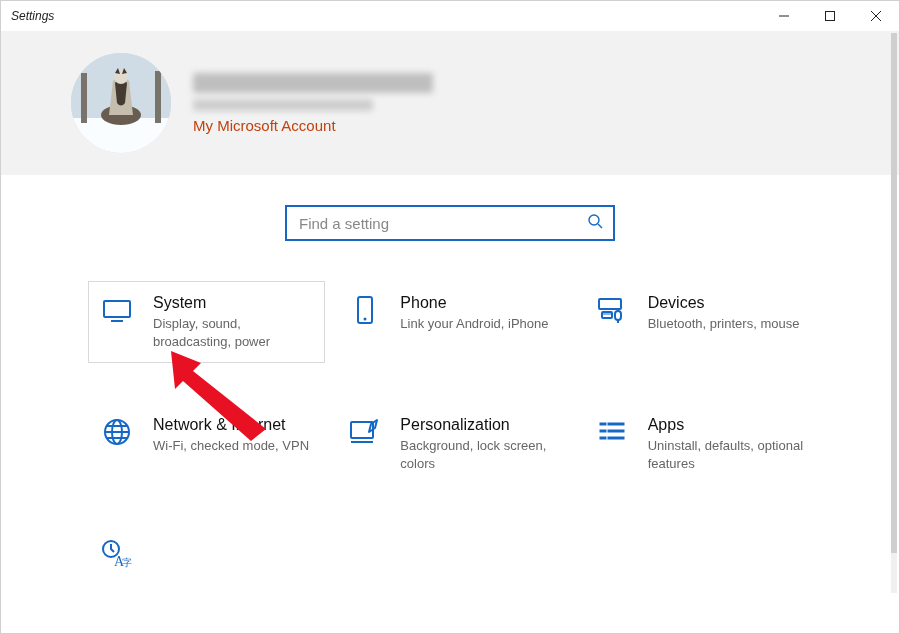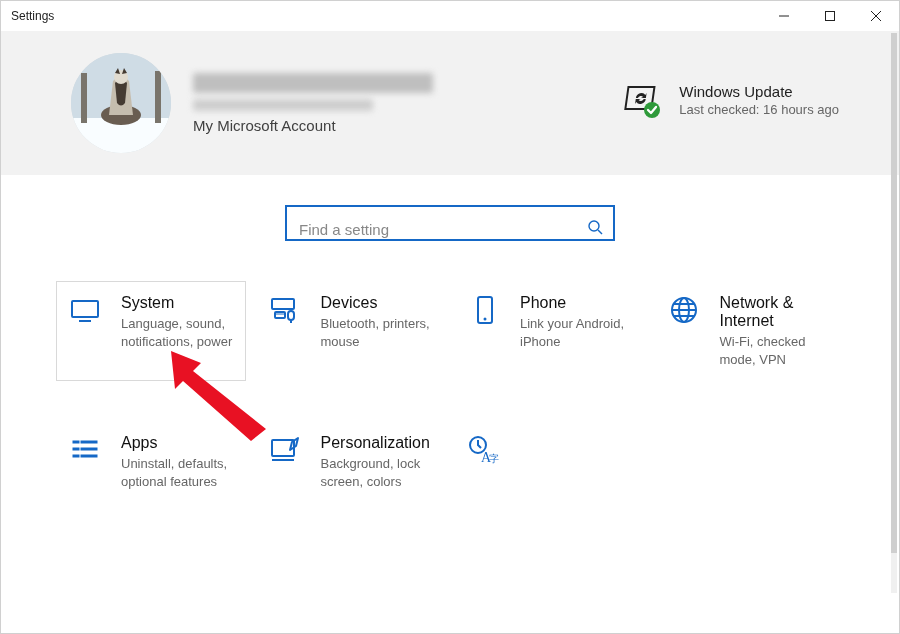--- a/index.html
+++ b/index.html
@@ -1,37 +1,37 @@
 <!DOCTYPE html>
 <html><head>
 <meta charset="utf-8">
 <style>
   html,body{margin:0;padding:0;font-family:"Segoe UI",Arial,sans-serif;background:#fff;color:#222;}
   .window{width:900px;height:634px;box-sizing:border-box;position:relative;overflow:hidden;border:1px solid #d0d0d0;}
   .titlebar{height:30px;display:flex;align-items:center;justify-content:space-between;padding:0 0 0 10px;background:#fff;}
-  .titlebar .title{font-size:12px;}
+  .titlebar .title{font-size:12px;font-style:italic;}
   .win-controls{display:flex;height:100%;}
   .win-controls div{width:46px;display:flex;align-items:center;justify-content:center;font-size:13px;cursor:default;}
   .hero{background:#f2f2f2;padding:22px 60px 22px 70px;display:flex;align-items:center;justify-content:space-between;}
   .hero-left{display:flex;align-items:center;gap:22px;}
   .avatar{width:100px;height:100px;border-radius:50%;overflow:hidden;background:#cfd6dc;position:relative;flex:0 0 auto;}
   .avatar-img{width:100%;height:100%;filter:contrast(1.1);}
   .user-meta{display:flex;flex-direction:column;gap:6px;}
   .blur-line{height:20px;background:#bfbfbf;border-radius:2px;filter:blur(3px);}
   .blur-line.small{height:12px;width:180px;opacity:.7;}
-  .ms-link{color:#404040;font-size:15px;cursor:pointer;}
+  .ms-link{color:#c2410c;font-size:15px;cursor:pointer;}
   .update{display:flex;align-items:flex-start;gap:18px;}
   .update-icon{position:relative;}
   .update-title{font-size:15px;margin-bottom:2px;}
   .update-sub{font-size:13px;color:#666;max-width:170px;}
   .search-wrap{display:flex;justify-content:center;padding:30px 0 40px;}
-  .search{width:330px;height:36px;border:2px solid #1568c6;display:flex;align-items:flex-end;padding:0 10px;box-sizing:border-box;}
+  .search{width:330px;height:36px;border:2px solid #1568c6;display:flex;align-items:center;padding:0 10px;box-sizing:border-box;}
   .search input{border:none;outline:none;flex:1;font-size:15px;color:#333;background:transparent;}
   .search input::placeholder{color:#888;}
-  .grid{display:grid;grid-template-columns:repeat(4,1fr);gap:40px 10px;padding:0 55px 20px;}
+  .grid{display:grid;grid-template-columns:repeat(3,1fr);gap:40px 10px;padding:0 79px 20px;margin-left:8px;}
   .tile{display:flex;gap:18px;padding:12px 10px;border:1px solid transparent;cursor:pointer;}
   .tile.selected{border-color:#d9d9d9;background:#fff;}
   .tile-icon{width:36px;height:36px;flex:0 0 auto;color:#1568c6;display:flex;align-items:flex-start;justify-content:center;}
   .tile-title{font-size:16px;color:#111;margin-bottom:3px;}
   .tile-sub{font-size:13px;color:#666;line-height:1.35;max-width:180px;}
   .scroll-track{position:absolute;right:2px;top:32px;width:6px;height:560px;background:#f0f0f0;}
   .scroll-thumb{position:absolute;right:0;top:0;width:100%;height:520px;background:#cfcfcf;}
   
   .arrow{position:absolute;left:170px;top:350px;pointer-events:none;}
 </style>
@@ -76,36 +76,20 @@
           <path d="M44 20 L47 15 L49 21 Z" fill="#4a4139"></path>
           <path d="M56 20 L53 15 L51 21 Z" fill="#4a4139"></path>
         </svg>
       </div>
       <div class="user-meta">
         <div class="blur-line" style="width:240px"></div>
         <div class="blur-line small"></div>
         <div class="ms-link">My Microsoft Account</div>
       </div>
     </div>
-    <div class="update">
-      <div class="update-icon">
-        <svg width="40" height="36" viewBox="0 0 40 36">
-          <g transform="skewX(-8)">
-            <rect x="8" y="4" width="26" height="22" fill="none" stroke="#222" stroke-width="2"></rect>
-            <path d="M17 15a5 5 0 0 1 9-3l1-2v5h-5l2-1a3 3 0 0 0-5 1zM27 16a5 5 0 0 1-9 3l-1 2v-5h5l-2 1a3 3 0 0 0 5-1z" fill="#222"></path>
-          </g>
-          <circle cx="31" cy="27" r="8" fill="#2e9a3a"></circle>
-          <path d="M27 27l3 3 5-6" stroke="#fff" stroke-width="2.3" fill="none" stroke-linecap="round" stroke-linejoin="round"></path>
-        </svg>
-      </div>
-      <div>
-        <div class="update-title">Windows Update</div>
-        <div class="update-sub">Last checked: 16 hours ago</div>
-      </div>
-    </div>
   </div>
 
   <div class="search-wrap">
     <div class="search">
       <input type="text" placeholder="Find a setting" style="">
       <span>
         <svg width="16" height="16" viewBox="0 0 16 16">
             <circle cx="7" cy="7" r="5" fill="none" stroke="#1568c6" stroke-width="1.4"></circle>
             <path d="M11 11l4 4" stroke="#1568c6" stroke-width="1.4"></path>
           </svg>
@@ -117,21 +101,34 @@
 
     <div class="tile selected">
       <div class="tile-icon">
         <svg width="32" height="32" viewBox="0 0 32 32">
             <rect x="3" y="7" width="26" height="16" rx="1" fill="none" stroke="#1568c6" stroke-width="2"></rect>
             <path d="M10 27h12" stroke="#1568c6" stroke-width="2"></path>
           </svg>
       </div>
       <div>
         <div class="tile-title">System</div>
-        <div class="tile-sub">Language, sound, notifications, power</div>
+        <div class="tile-sub">Display, sound, broadcasting, power</div>
+      </div>
+    </div>
+
+    <div class="tile">
+      <div class="tile-icon">
+        <svg width="30" height="34" viewBox="0 0 30 34">
+            <rect x="9" y="3" width="14" height="26" rx="2" fill="none" stroke="#1568c6" stroke-width="2"></rect>
+            <circle cx="16" cy="25" r="1.5" fill="#1568c6"></circle>
+          </svg>
+      </div>
+      <div>
+        <div class="tile-title">Phone</div>
+        <div class="tile-sub">Link your Android, iPhone</div>
       </div>
     </div>
 
     <div class="tile">
       <div class="tile-icon">
         <svg width="34" height="34" viewBox="0 0 34 34">
             <rect x="4" y="5" width="22" height="10" rx="1" fill="none" stroke="#1568c6" stroke-width="2"></rect>
             <rect x="7" y="18" width="10" height="6" rx="1" fill="none" stroke="#1568c6" stroke-width="2"></rect>
             <path d="M7 20h10" stroke="#1568c6" stroke-width="1"></path>
             <rect x="20" y="17" width="6" height="9" rx="3" fill="none" stroke="#1568c6" stroke-width="2"></rect>
@@ -139,69 +136,56 @@
           </svg>
       </div>
       <div>
         <div class="tile-title">Devices</div>
         <div class="tile-sub">Bluetooth, printers, mouse</div>
       </div>
     </div>
 
     <div class="tile">
       <div class="tile-icon">
-        <svg width="30" height="34" viewBox="0 0 30 34">
-            <rect x="9" y="3" width="14" height="26" rx="2" fill="none" stroke="#1568c6" stroke-width="2"></rect>
-            <circle cx="16" cy="25" r="1.5" fill="#1568c6"></circle>
-          </svg>
-      </div>
-      <div>
-        <div class="tile-title">Phone</div>
-        <div class="tile-sub">Link your Android, iPhone</div>
-      </div>
-    </div>
-
-    <div class="tile">
-      <div class="tile-icon">
         <svg width="32" height="32" viewBox="0 0 32 32">
             <circle cx="16" cy="16" r="12" fill="none" stroke="#1568c6" stroke-width="2"></circle>
             <ellipse cx="16" cy="16" rx="5" ry="12" fill="none" stroke="#1568c6" stroke-width="2"></ellipse>
             <path d="M4 16h24M6 10h20M6 22h20" stroke="#1568c6" stroke-width="2"></path>
           </svg>
       </div>
       <div>
         <div class="tile-title">Network &amp; Internet</div>
         <div class="tile-sub">Wi-Fi, checked mode, VPN</div>
       </div>
     </div>
 
     <div class="tile">
       <div class="tile-icon">
+        <svg width="34" height="32" viewBox="0 0 34 32">
+            <rect x="4" y="6" width="22" height="16" rx="1" fill="none" stroke="#1568c6" stroke-width="2"></rect>
+            <path d="M4 26h22" stroke="#1568c6" stroke-width="2"></path>
+            <path d="M24 8l6-4-2 8-6 4z" fill="none" stroke="#1568c6" stroke-width="2" stroke-linejoin="round"></path>
+          </svg>
+      </div>
+      <div>
+        <div class="tile-title">Personalization</div>
+        <div class="tile-sub">Background, lock screen, colors</div>
+      </div>
+    </div>
+
+    <div class="tile">
+      <div class="tile-icon">
         <svg width="32" height="32" viewBox="0 0 32 32">
           <path d="M5 8h4M5 15h4M5 22h4" stroke="#1568c6" stroke-width="3" stroke-linecap="square"></path>
           <path d="M13 8h14M13 15h14M13 22h14" stroke="#1568c6" stroke-width="3" stroke-linecap="square"></path>
         </svg>
       </div>
       <div>
         <div class="tile-title">Apps</div>
         <div class="tile-sub">Uninstall, defaults, optional features</div>
-      </div>
-    </div>
-
-    <div class="tile">
-      <div class="tile-icon">
-        <svg width="34" height="32" viewBox="0 0 34 32">
-            <rect x="4" y="6" width="22" height="16" rx="1" fill="none" stroke="#1568c6" stroke-width="2"></rect>
-            <path d="M4 26h22" stroke="#1568c6" stroke-width="2"></path>
-            <path d="M24 8l6-4-2 8-6 4z" fill="none" stroke="#1568c6" stroke-width="2" stroke-linejoin="round"></path>
-          </svg>
-      </div>
-      <div>
-        <div class="tile-title">Personalization</div>
-        <div class="tile-sub">Background, lock screen, colors</div>
       </div>
     </div>
 
 
     <div class="tile">
       <div class="tile-icon">
         <svg width="34" height="32" viewBox="0 0 34 32">
             <circle cx="11" cy="11" r="8" fill="none" stroke="#1568c6" stroke-width="2"></circle>
             <path d="M11 6v5l3 3" stroke="#1568c6" stroke-width="2" fill="none"></path>
             <text x="14" y="28" font-size="14" fill="#1568c6" font-family="Segoe UI">A</text>

